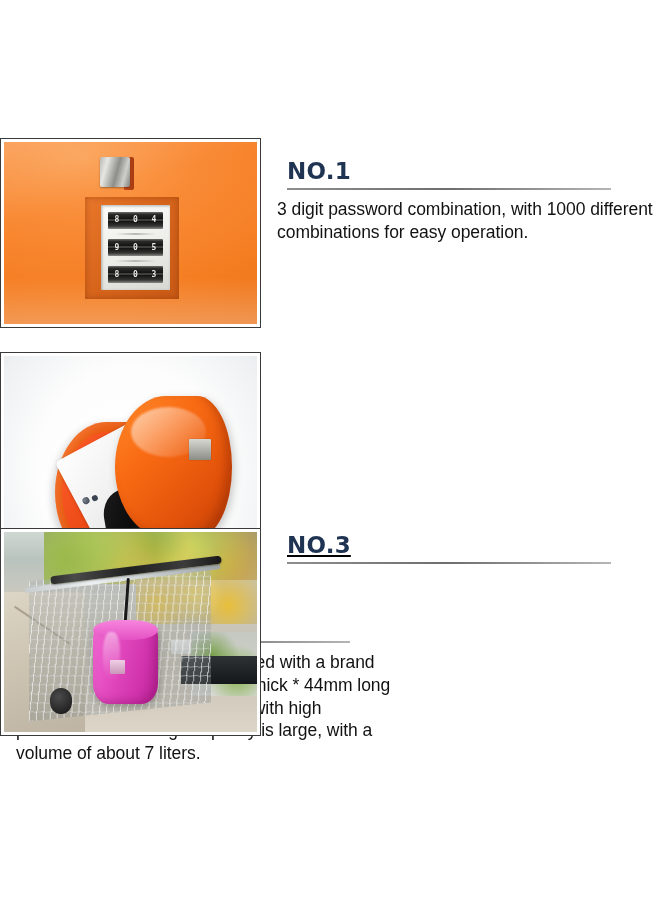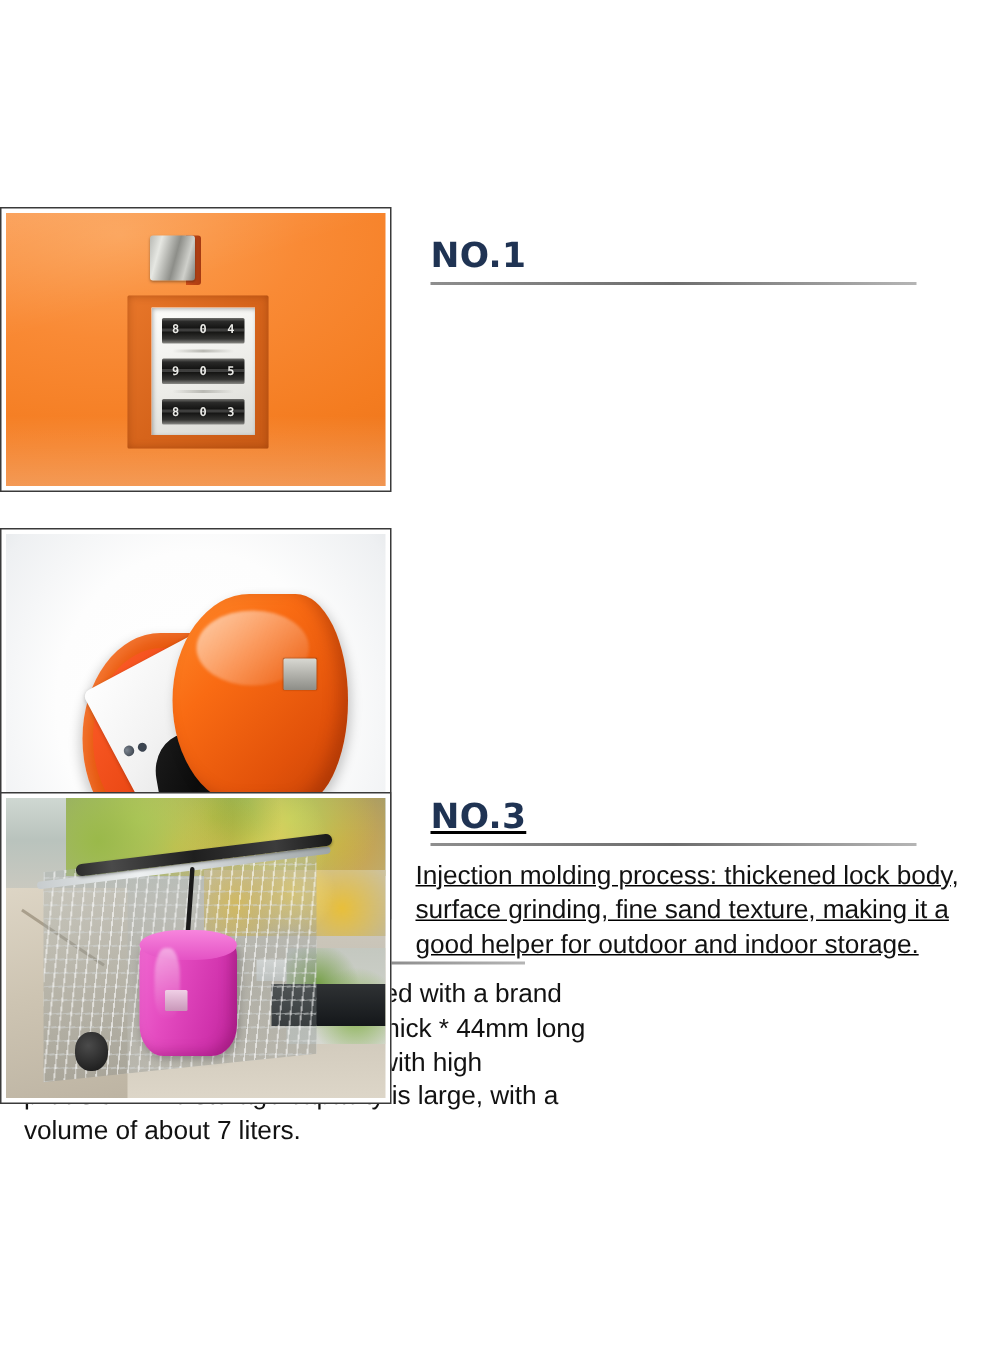--- a/index.html
+++ b/index.html
@@ -437,20 +437,21 @@
             </div>
 
           </div>
         </div>
       </div>
     </div>
 
     <div class="text-col">
       <div class="feature-heading">NO.1</div>
       <div class="feature-rule"></div>
+      <p class="feature-body">3 digit password combination, with 1000 different combinations for easy operation.</p>
     </div>
 
   </div>
 
   <div class="feature-row" id="row-2">
 
     <div class="photo-frame">
       <div class="photo-inner photo-capsule">
         <div class="shadow"></div>
         <div class="base"></div>
@@ -493,18 +494,17 @@
         <div class="bucket"></div>
         <div class="bucket-top"></div>
         <div class="bucket-gloss"></div>
         <div class="bucket-pad"></div>
       </div>
     </div>
 
     <div class="text-col">
       <div class="feature-heading">NO.3</div>
       <div class="feature-rule"></div>
-      <p class="feature-body">Injection molding process: thickened lock body, surface grinding, fine sand texture, making it a good helper for outdoor and indoor storage.</p>
     </div>
 
   </div>
 
 </div>
 
 </body></html>

